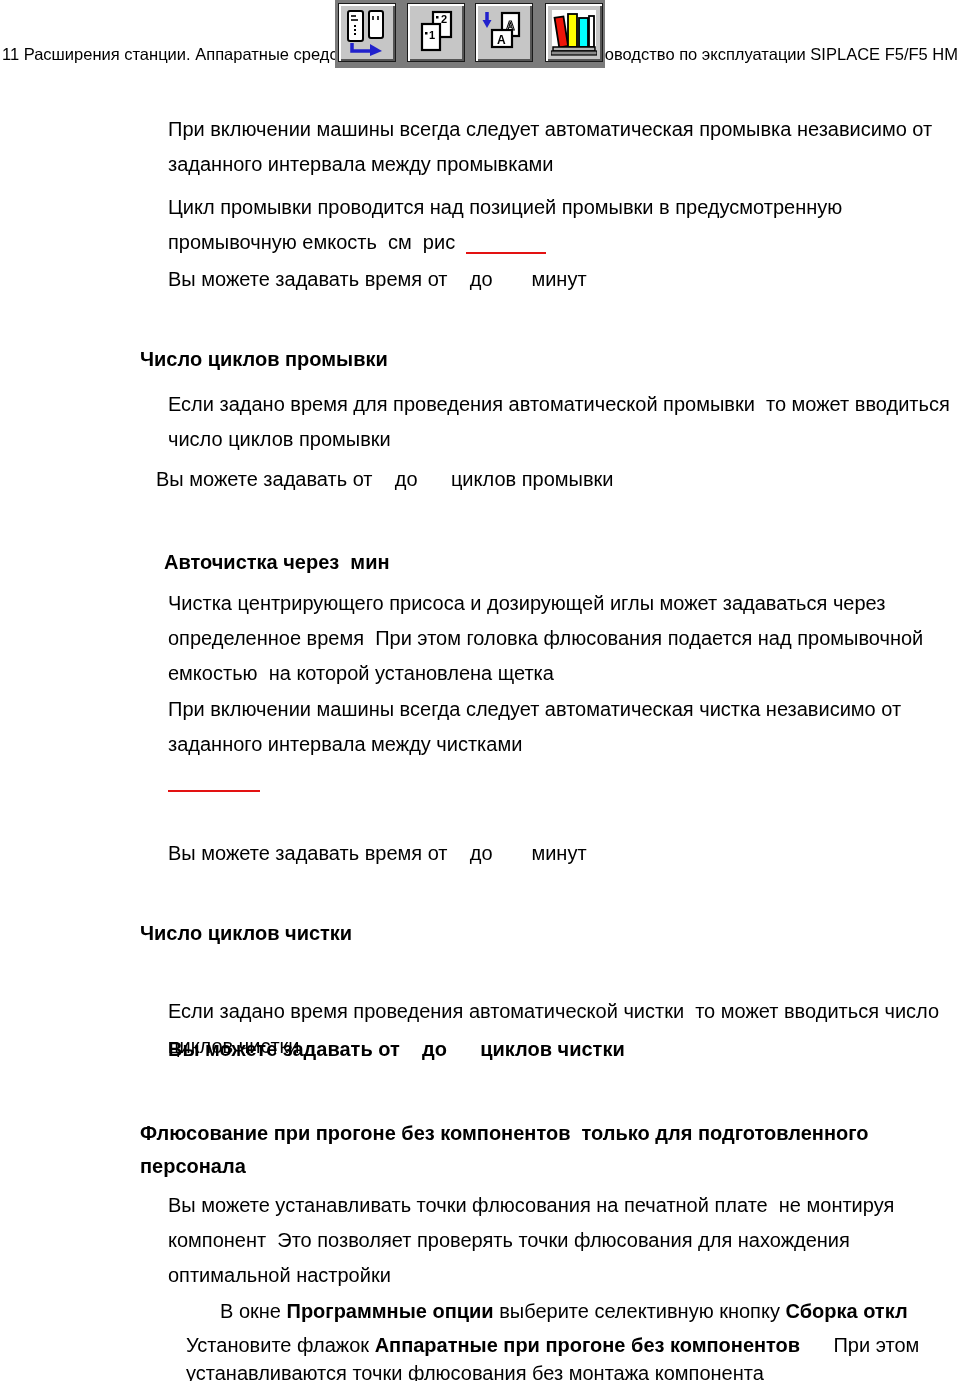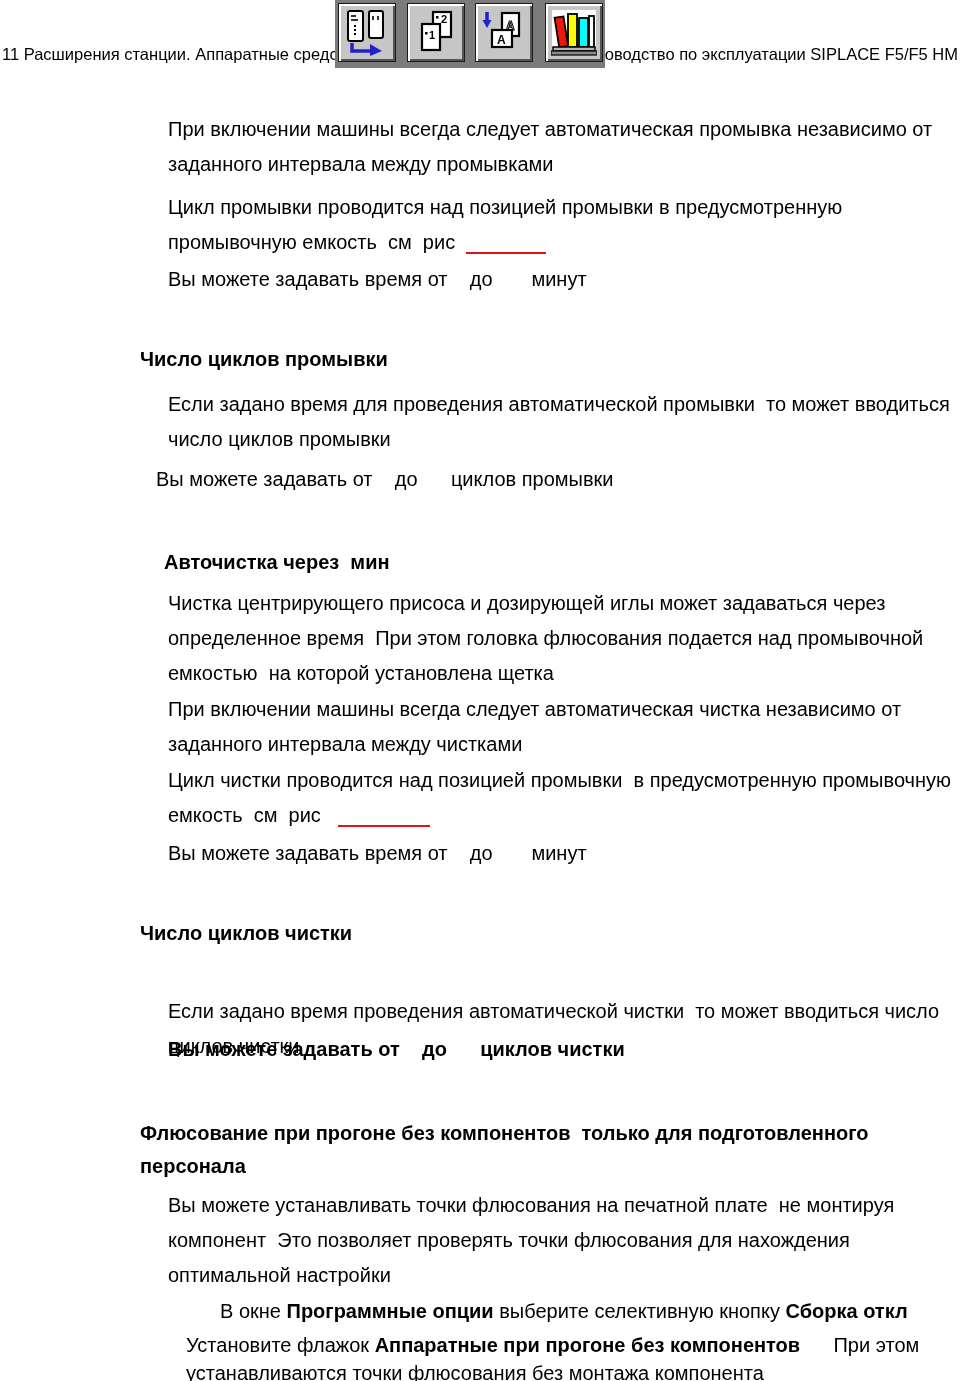--- a/index.html
+++ b/index.html
@@ -124,22 +124,21 @@
 
 <div class="abs head" style="left:140px;top:546px;margin-left:24px;">Авточистка через  мин</div>
 
 <div class="abs para" style="left:168px;top:586px;">Чистка центрирующего присоса и дозирующей иглы может задаваться через
 определенное время  При этом головка флюсования подается над промывочной
 емкостью  на которой установлена щетка</div>
 
 <div class="abs para" style="left:168px;top:692px;">При включении машины всегда следует автоматическая чистка независимо от
 заданного интервала между чистками</div>
 
-<div class="abs para" style="left:168px;top:763px;"><span>Цикл чистки проводится над позицией промывки  в предусмотренную промывочную
-емкость  см  рис   </span><span class="figlink w90"></span></div>
+<div class="abs para" style="left:168px;top:763px;"><span class="figlink w90"></span></div>
 
 <div class="abs para" style="left:168px;top:836px;">Вы можете задавать время от    до       минут</div>
 
 <div class="abs head" style="left:140px;top:917px;">Число циклов чистки</div>
 
 <div class="abs para" style="left:168px;top:994px;">Если задано время проведения автоматической чистки  то может вводиться число
 циклов чистки</div>
 
 <div class="abs para" style="left:168px;top:1032px;font-weight:bold;">Вы можете задавать от    до      циклов чистки</div>
 

